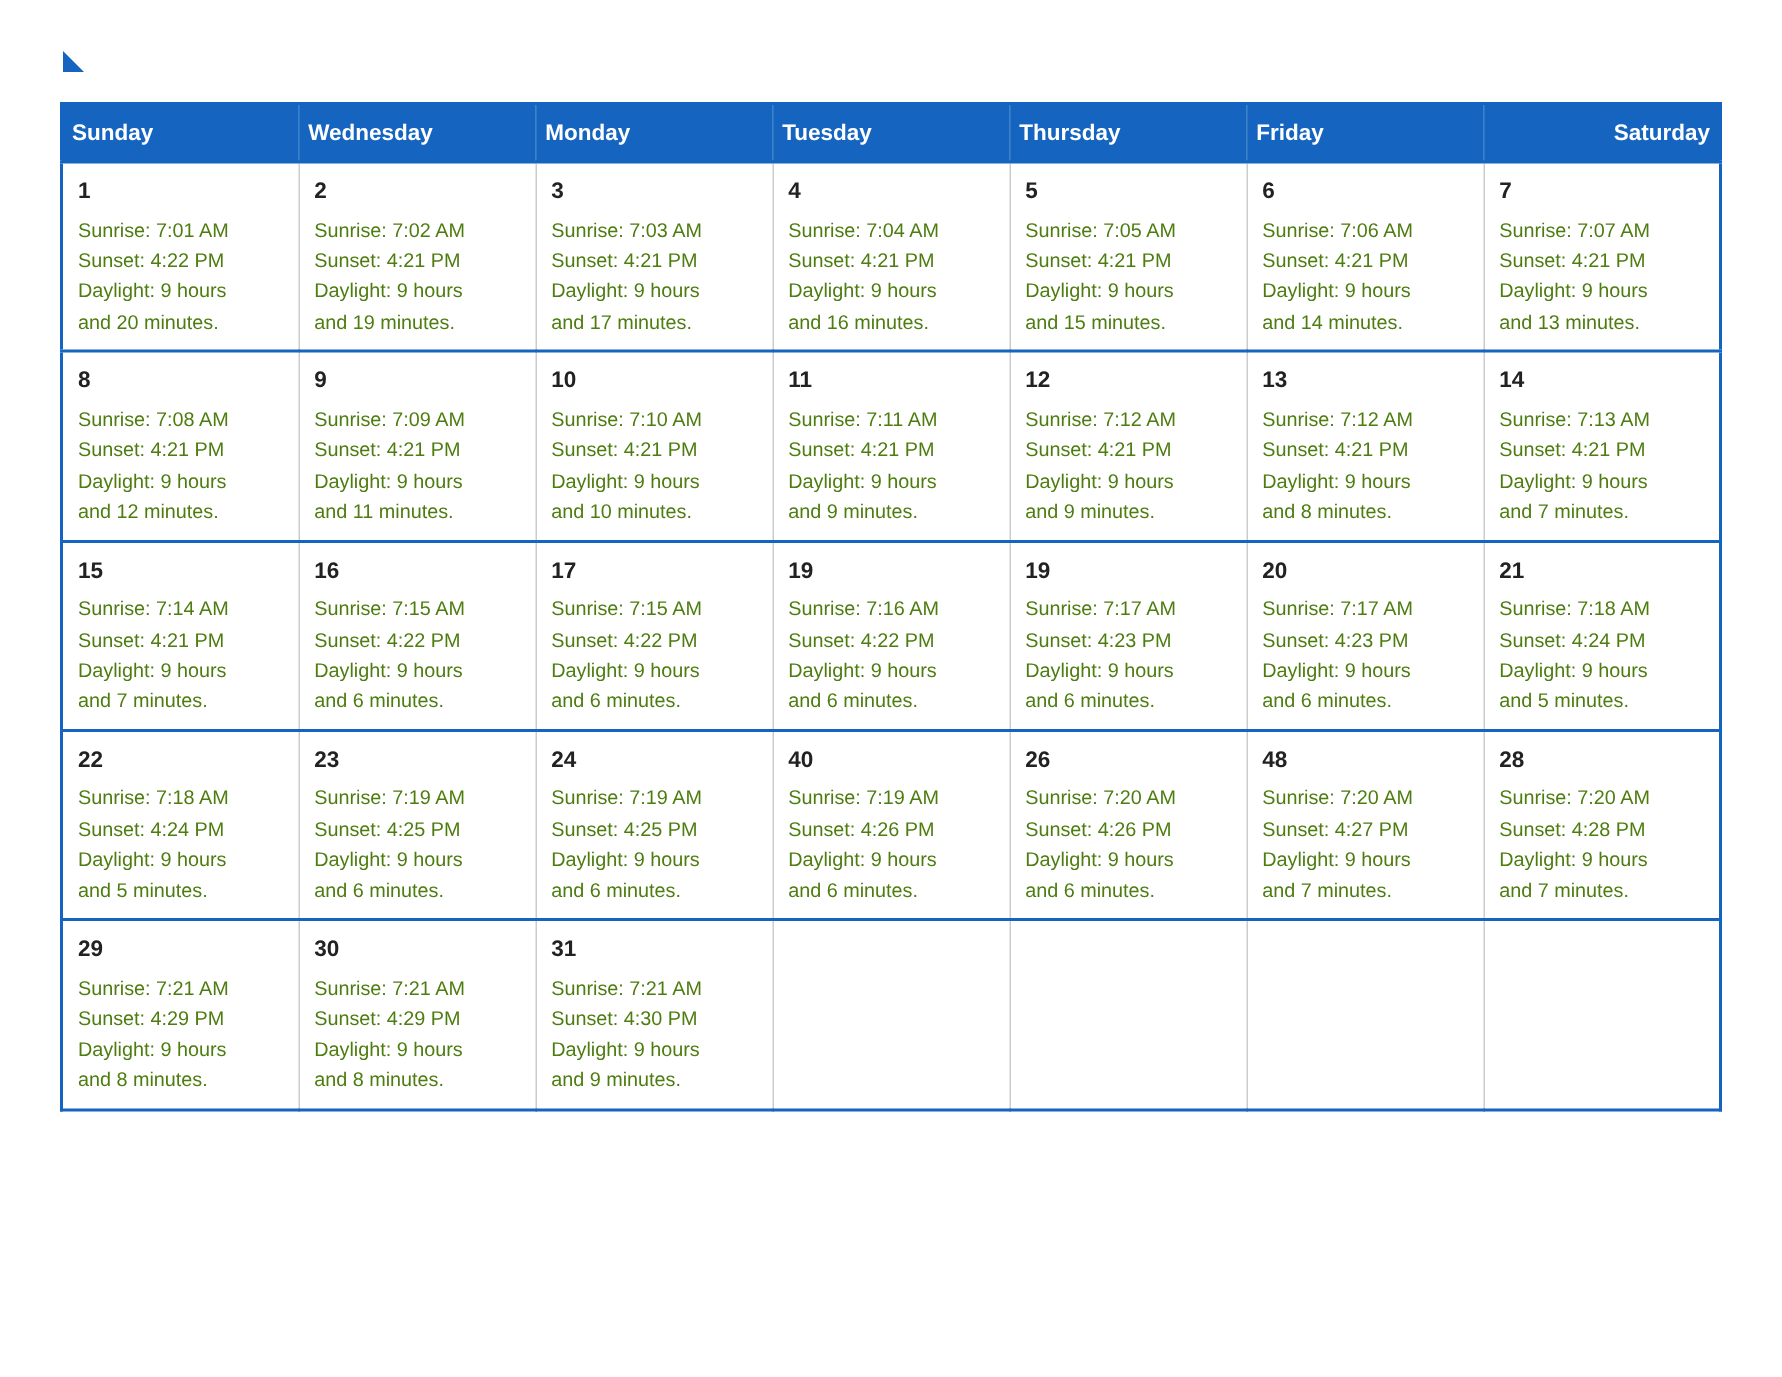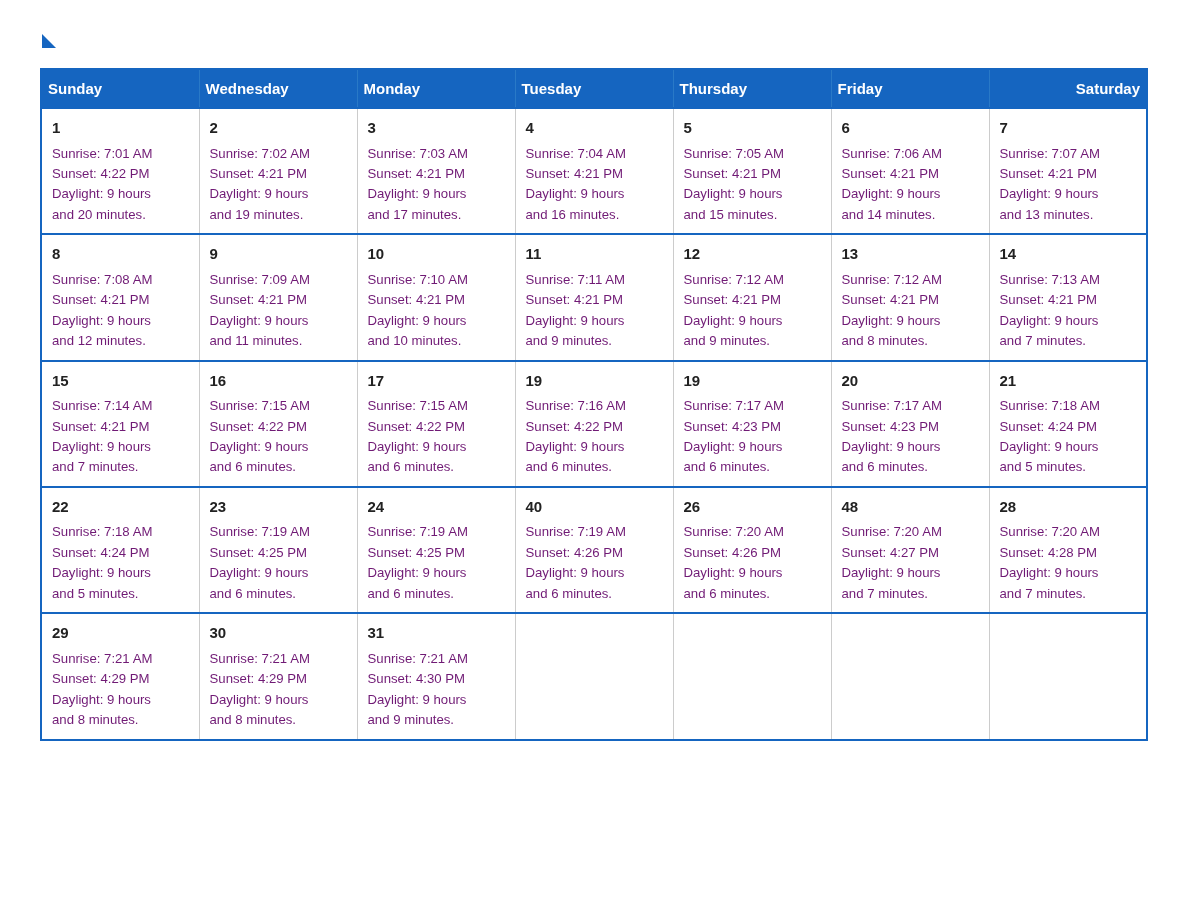--- a/index.html
+++ b/index.html
@@ -96,21 +96,21 @@
       border-right: none;
     }
     .day-number {
       font-size: 15px;
       font-weight: bold;
       display: block;
       margin-bottom: 4px;
     }
     .day-info {
       font-size: 13.2px;
-      color: #701a75;
+      color: #4d7c0f;
       line-height: 1.55;
     }
     .empty-cell {
       background: #fff;
     }
   </style>
 </head>
 <body>
 
 <div class="header">

